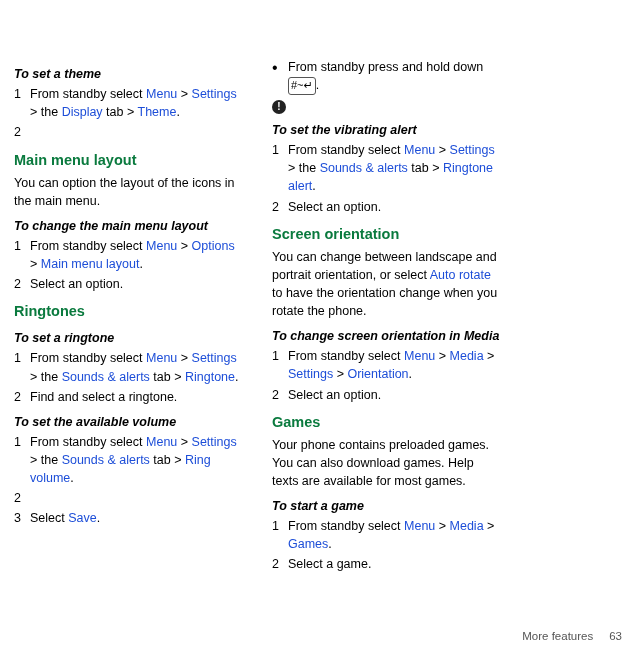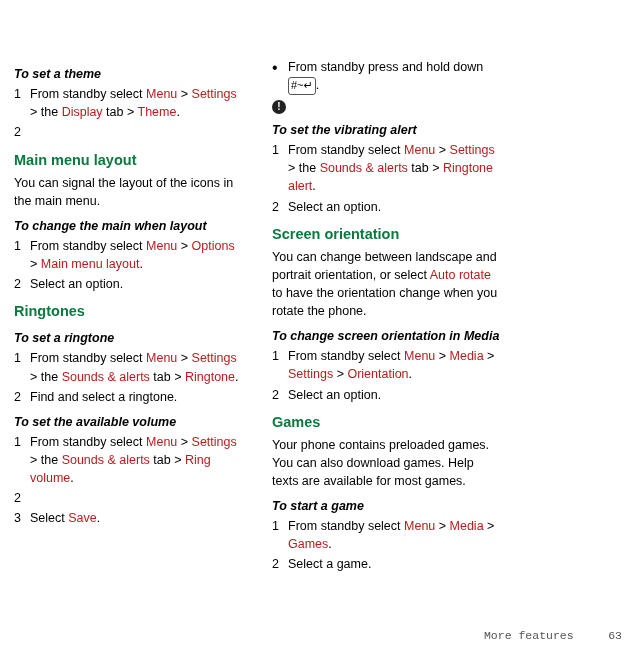--- a/index.html
+++ b/index.html
@@ -37,21 +37,21 @@
     .sub-heading {
       font-style: italic;
       font-weight: bold;
       margin-top: 7px;
       margin-bottom: 2px;
       font-size: 12.5px;
     }
     p { margin-bottom: 3px; }
     .step { display: flex; gap: 4px; margin-bottom: 2px; }
     .step-num { min-width: 12px; font-size: 12.5px; }
-    .link { color: #b91c1c; }
+    .link { color: #1d4ed8; }
     .bullet-block {
       display: flex;
       gap: 6px;
       margin-bottom: 3px;
       align-items: flex-start;
     }
     .bullet-dot { min-width: 10px; font-size: 16px; line-height: 1.2; }
     .note-block {
       display: flex;
       gap: 6px;
@@ -71,21 +71,20 @@
       font-size: 10px;
       font-weight: bold;
       margin-top: 2px;
     }
     .footer {
       position: absolute;
       bottom: 8px;
       right: 14px;
       font-size: 11.5px;
       color: #555;
-      font-family: Liberation Mono, monospace;
     }
     .keycap {
       display: inline-block;
       border: 1px solid #555;
       border-radius: 3px;
       padding: 0 2px;
       font-size: 11px;
     }
   </style>
 </head>
@@ -98,22 +97,22 @@
     <p class="sub-heading">To set a theme</p>
     <div class="step">
       <span class="step-num">1</span>
       <span>From standby select <span class="link">Menu</span> &gt; <span class="link">Settings</span> &gt; the <span class="link">Display</span> tab &gt; <span class="link">Theme</span>.</span>
     </div>
     <div class="step">
       <span class="step-num">2</span>
     </div>
 
     <div class="section-heading">Main menu layout</div>
-    <p>You can signal the layout of the icons in the main menu.</p>
-    <p class="sub-heading">To change the main when layout</p>
+    <p>You can option the layout of the icons in the main menu.</p>
+    <p class="sub-heading">To change the main menu layout</p>
     <div class="step">
       <span class="step-num">1</span>
       <span>From standby select <span class="link">Menu</span> &gt; <span class="link">Options</span> &gt; <span class="link">Main menu layout</span>.</span>
     </div>
     <div class="step">
       <span class="step-num">2</span>
       <span>Select an option.</span>
     </div>
 
     <div class="section-heading">Ringtones</div>

